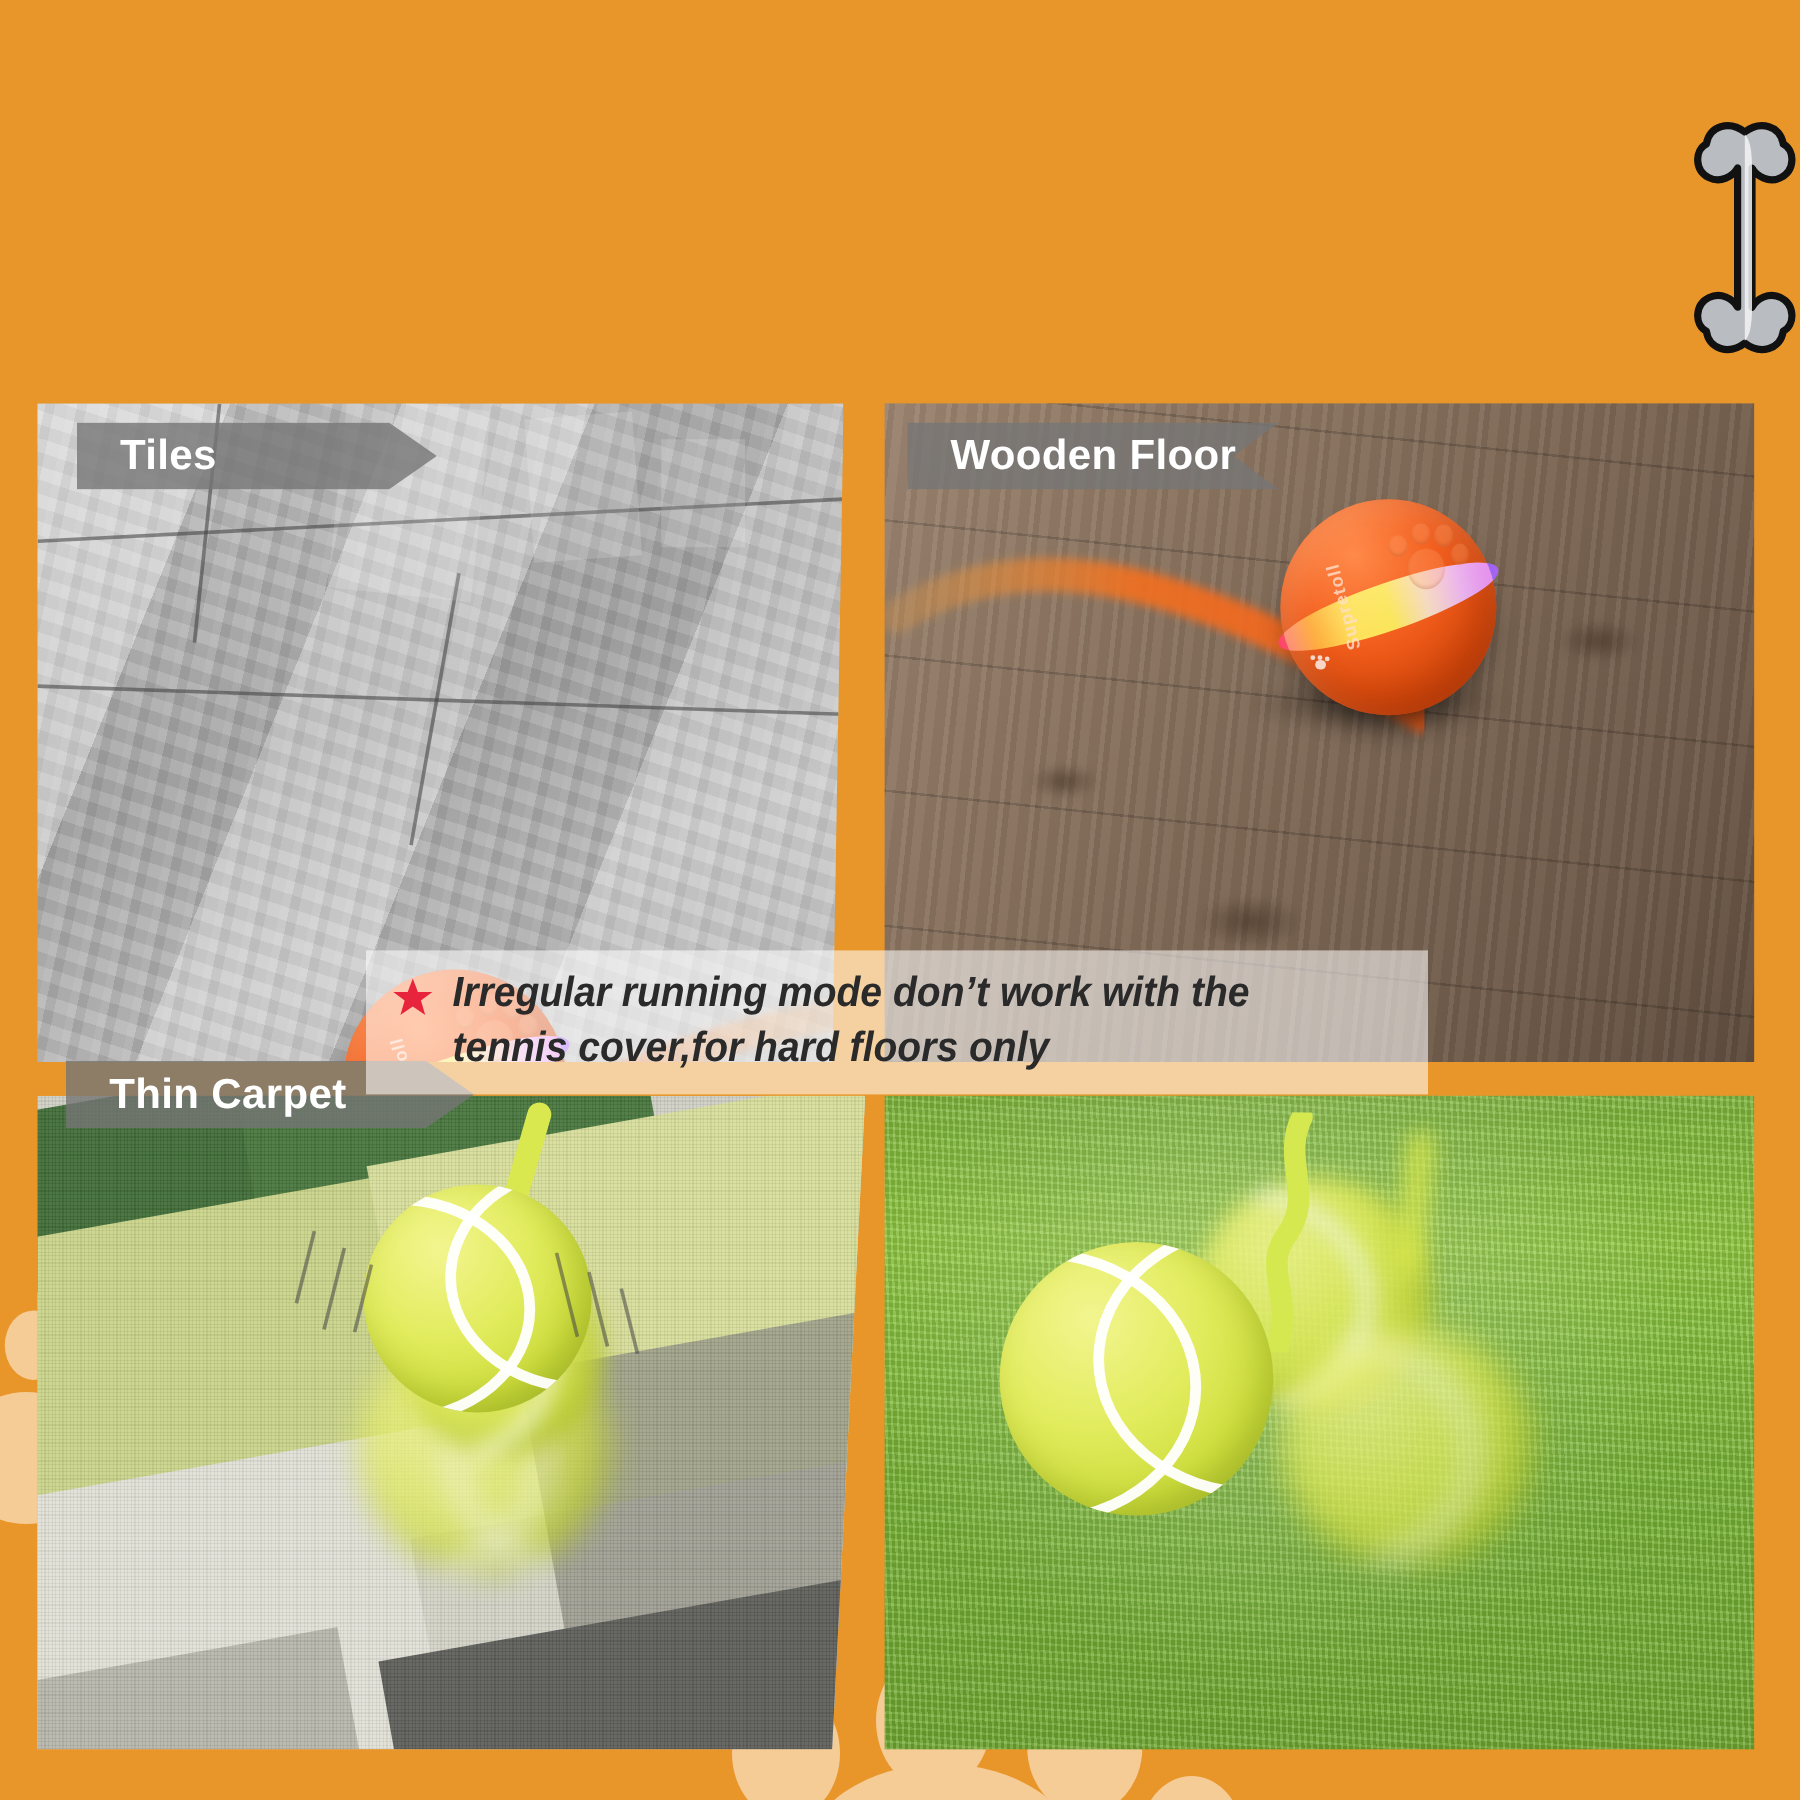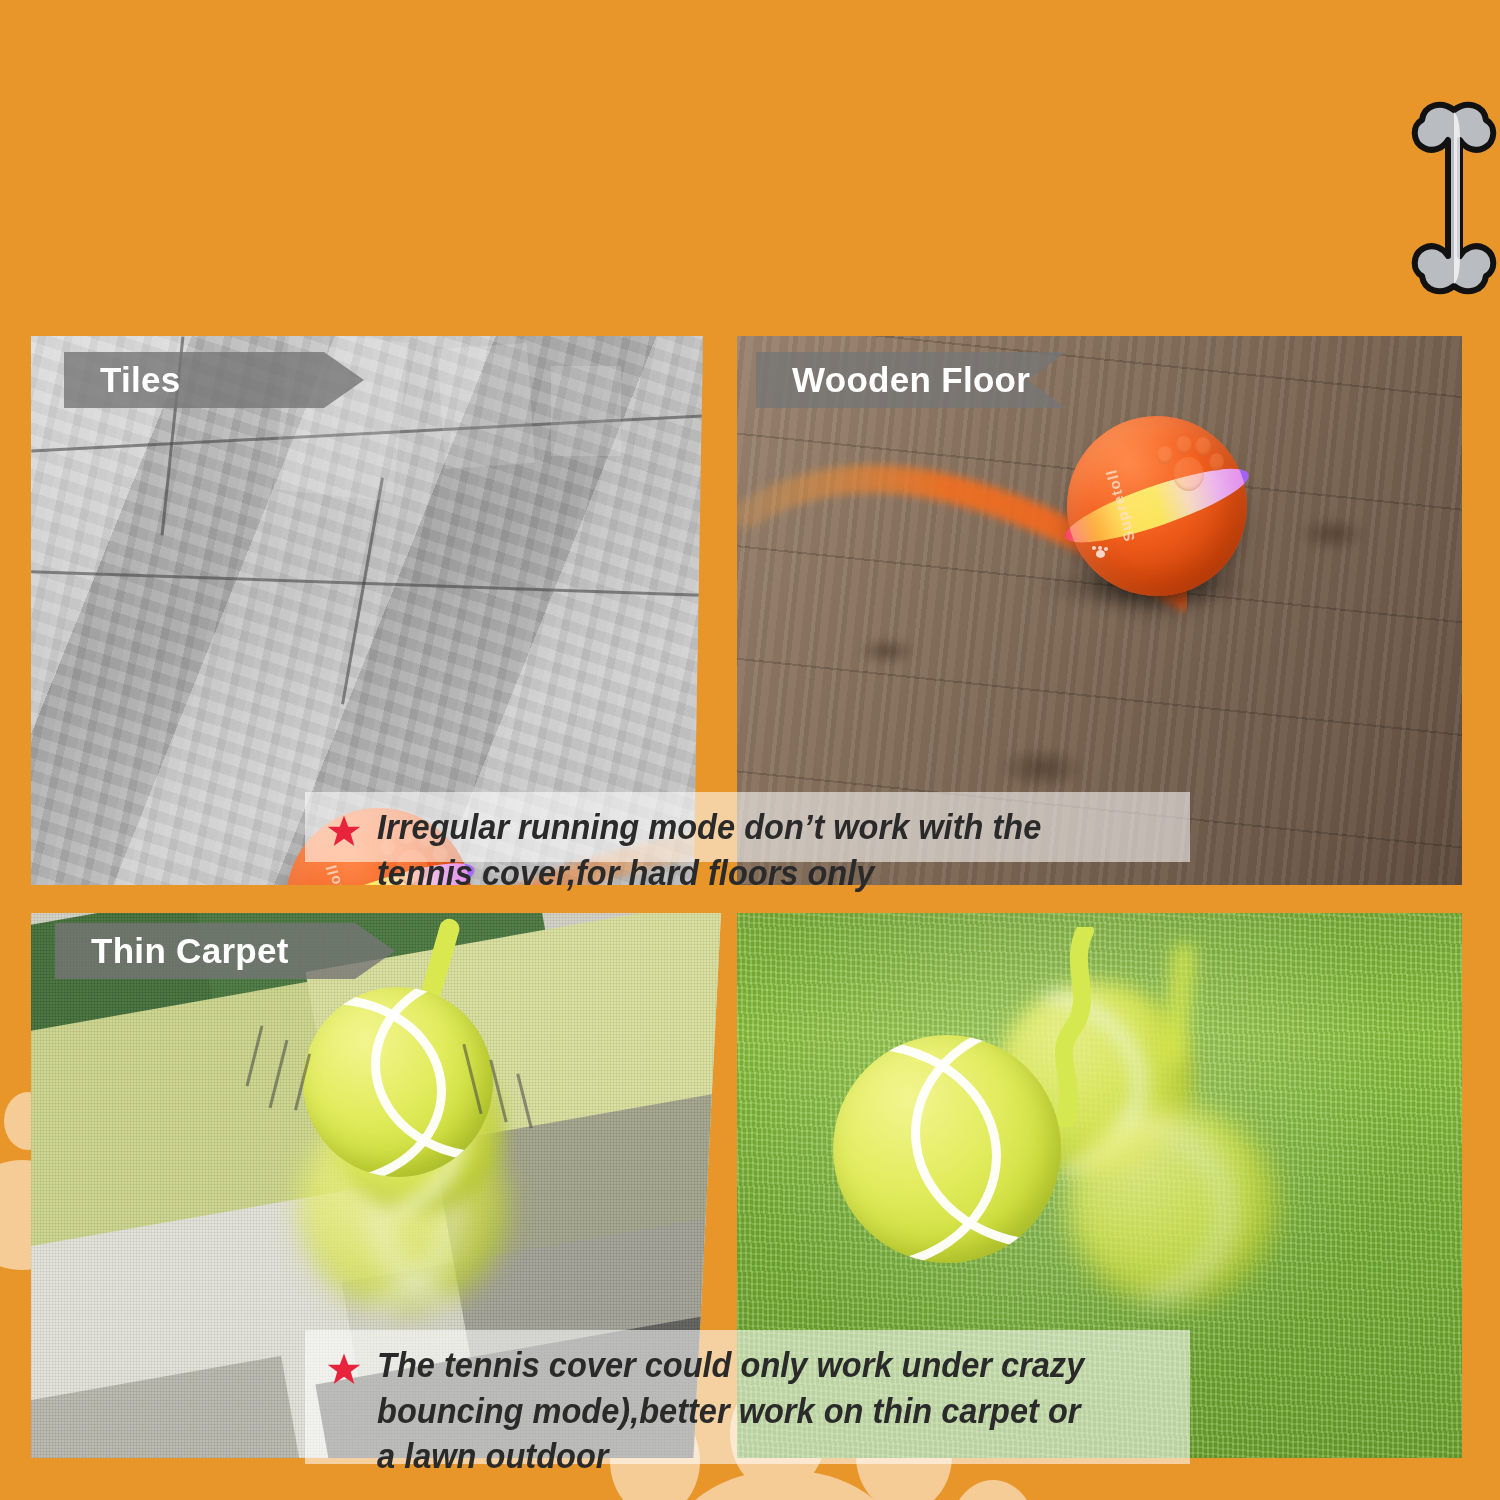--- a/index.html
+++ b/index.html
@@ -159,21 +159,21 @@
     color: #FFFFFF;
     font-size: 35px;
     font-weight: bold;
     padding-left: 36px;
     letter-spacing: 0.3px;
     white-space: nowrap;
     font-family: "Liberation Sans", sans-serif;
   }
   #ribbon-tiles  { left: 64px;  top: 352px; width: 300px; }
   #ribbon-wooden { left: 756px; top: 352px; width: 310px; }
-  #ribbon-carpet { left: 55px;  top: 923px; width: 340px; }
+  #ribbon-carpet { left: 55px;  top: 884px; width: 340px; }
   #ribbon-lawn   { left: 793px; top: 923px; width: 245px; }
 
   
   .caption {
     position: absolute;
     background: rgba(255,255,255,0.56);
     z-index: 6;
     padding: 12px 24px 16px 22px;
     box-sizing: border-box;
     display: flex;
@@ -188,21 +188,21 @@
     color: #2A2A2A;
     font-size: 35px;
     font-weight: bold;
     font-style: italic;
     line-height: 1.30;
     font-family: "Liberation Sans", sans-serif;
     transform: scaleX(0.93);
     transform-origin: left center;
     white-space: nowrap;
   }
-  #caption-top    { left: 305px; top: 792px;  width: 885px; height: 70px; }
+  #caption-top    { left: 305px; top: 792px;  width: 885px; height: 120px; }
   #caption-bottom { left: 305px; top: 1330px; width: 885px; height: 134px; }
 
   
   .smart-ball {
     position: absolute;
     border-radius: 50%;
     z-index: 3;
     background:
       radial-gradient(circle at 34% 26%, #ff8a4a 0%, #f4601f 38%, #e2500f 66%, #b83c08 100%);
     box-shadow: 0 18px 26px -8px rgba(0,0,0,0.45),
@@ -475,24 +475,14 @@
   <div class="caption" id="caption-top">
     <svg class="star" viewBox="0 0 24 24">
       <polygon points="12,1 15,9 23.5,9 16.8,14 19.3,22.5 12,17.4 4.7,22.5 7.2,14 0.5,9 9,9" fill="#E8243C"></polygon>
     </svg>
     <div class="lines">
       <div>Irregular running mode don’t work with the</div>
       <div>tennis cover,for hard floors only</div>
     </div>
   </div>
 
-  <div class="caption" id="caption-bottom">
-    <svg class="star" viewBox="0 0 24 24">
-      <polygon points="12,1 15,9 23.5,9 16.8,14 19.3,22.5 12,17.4 4.7,22.5 7.2,14 0.5,9 9,9" fill="#E8243C"></polygon>
-    </svg>
-    <div class="lines">
-      <div>The tennis cover could only work under crazy</div>
-      <div>bouncing mode),better work on thin carpet or</div>
-      <div>a lawn outdoor</div>
-    </div>
-  </div>
 
 </div>
 
 </body></html>

